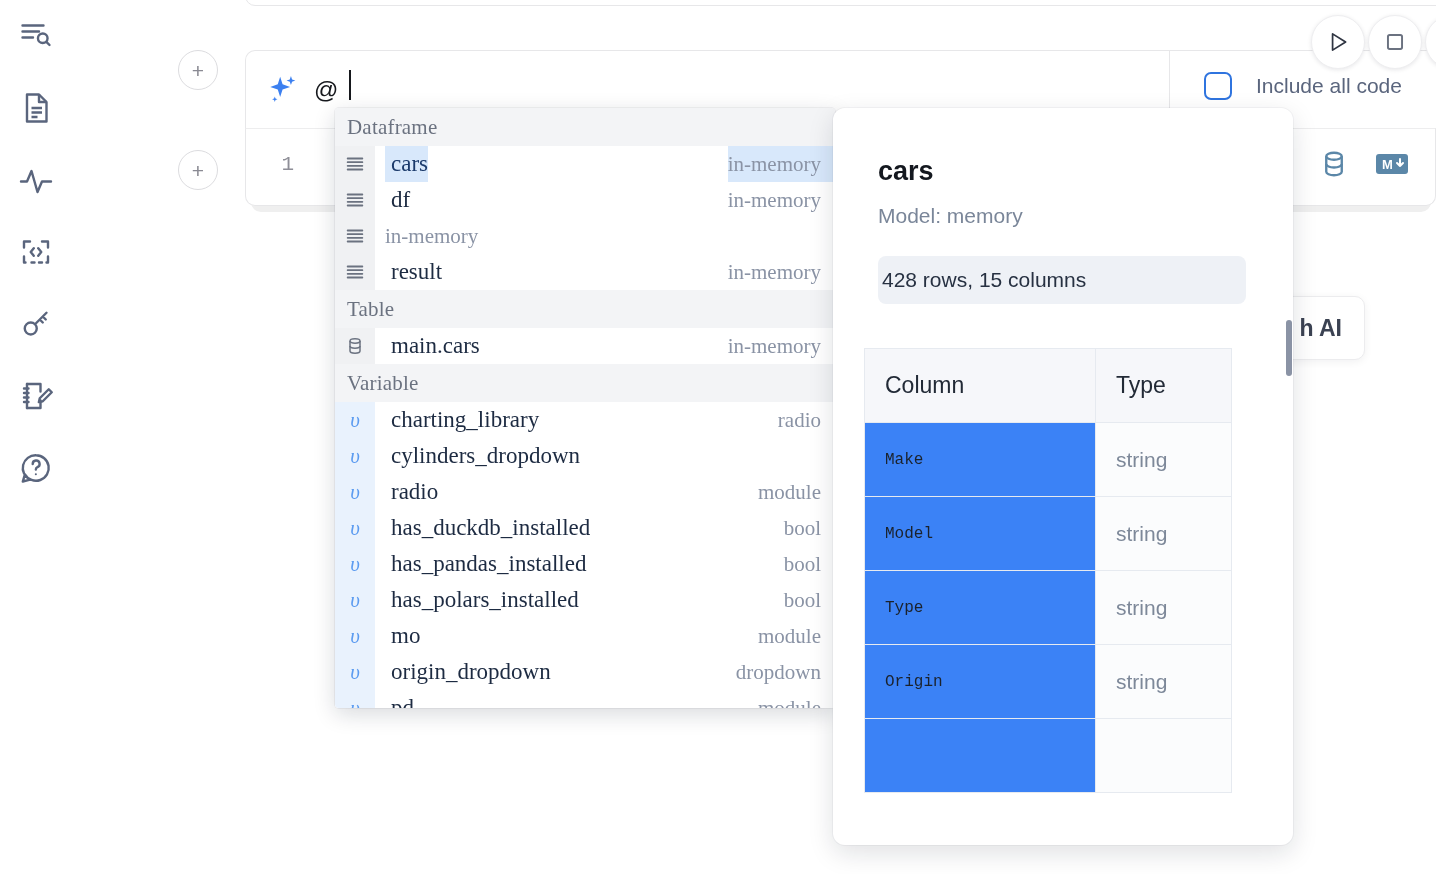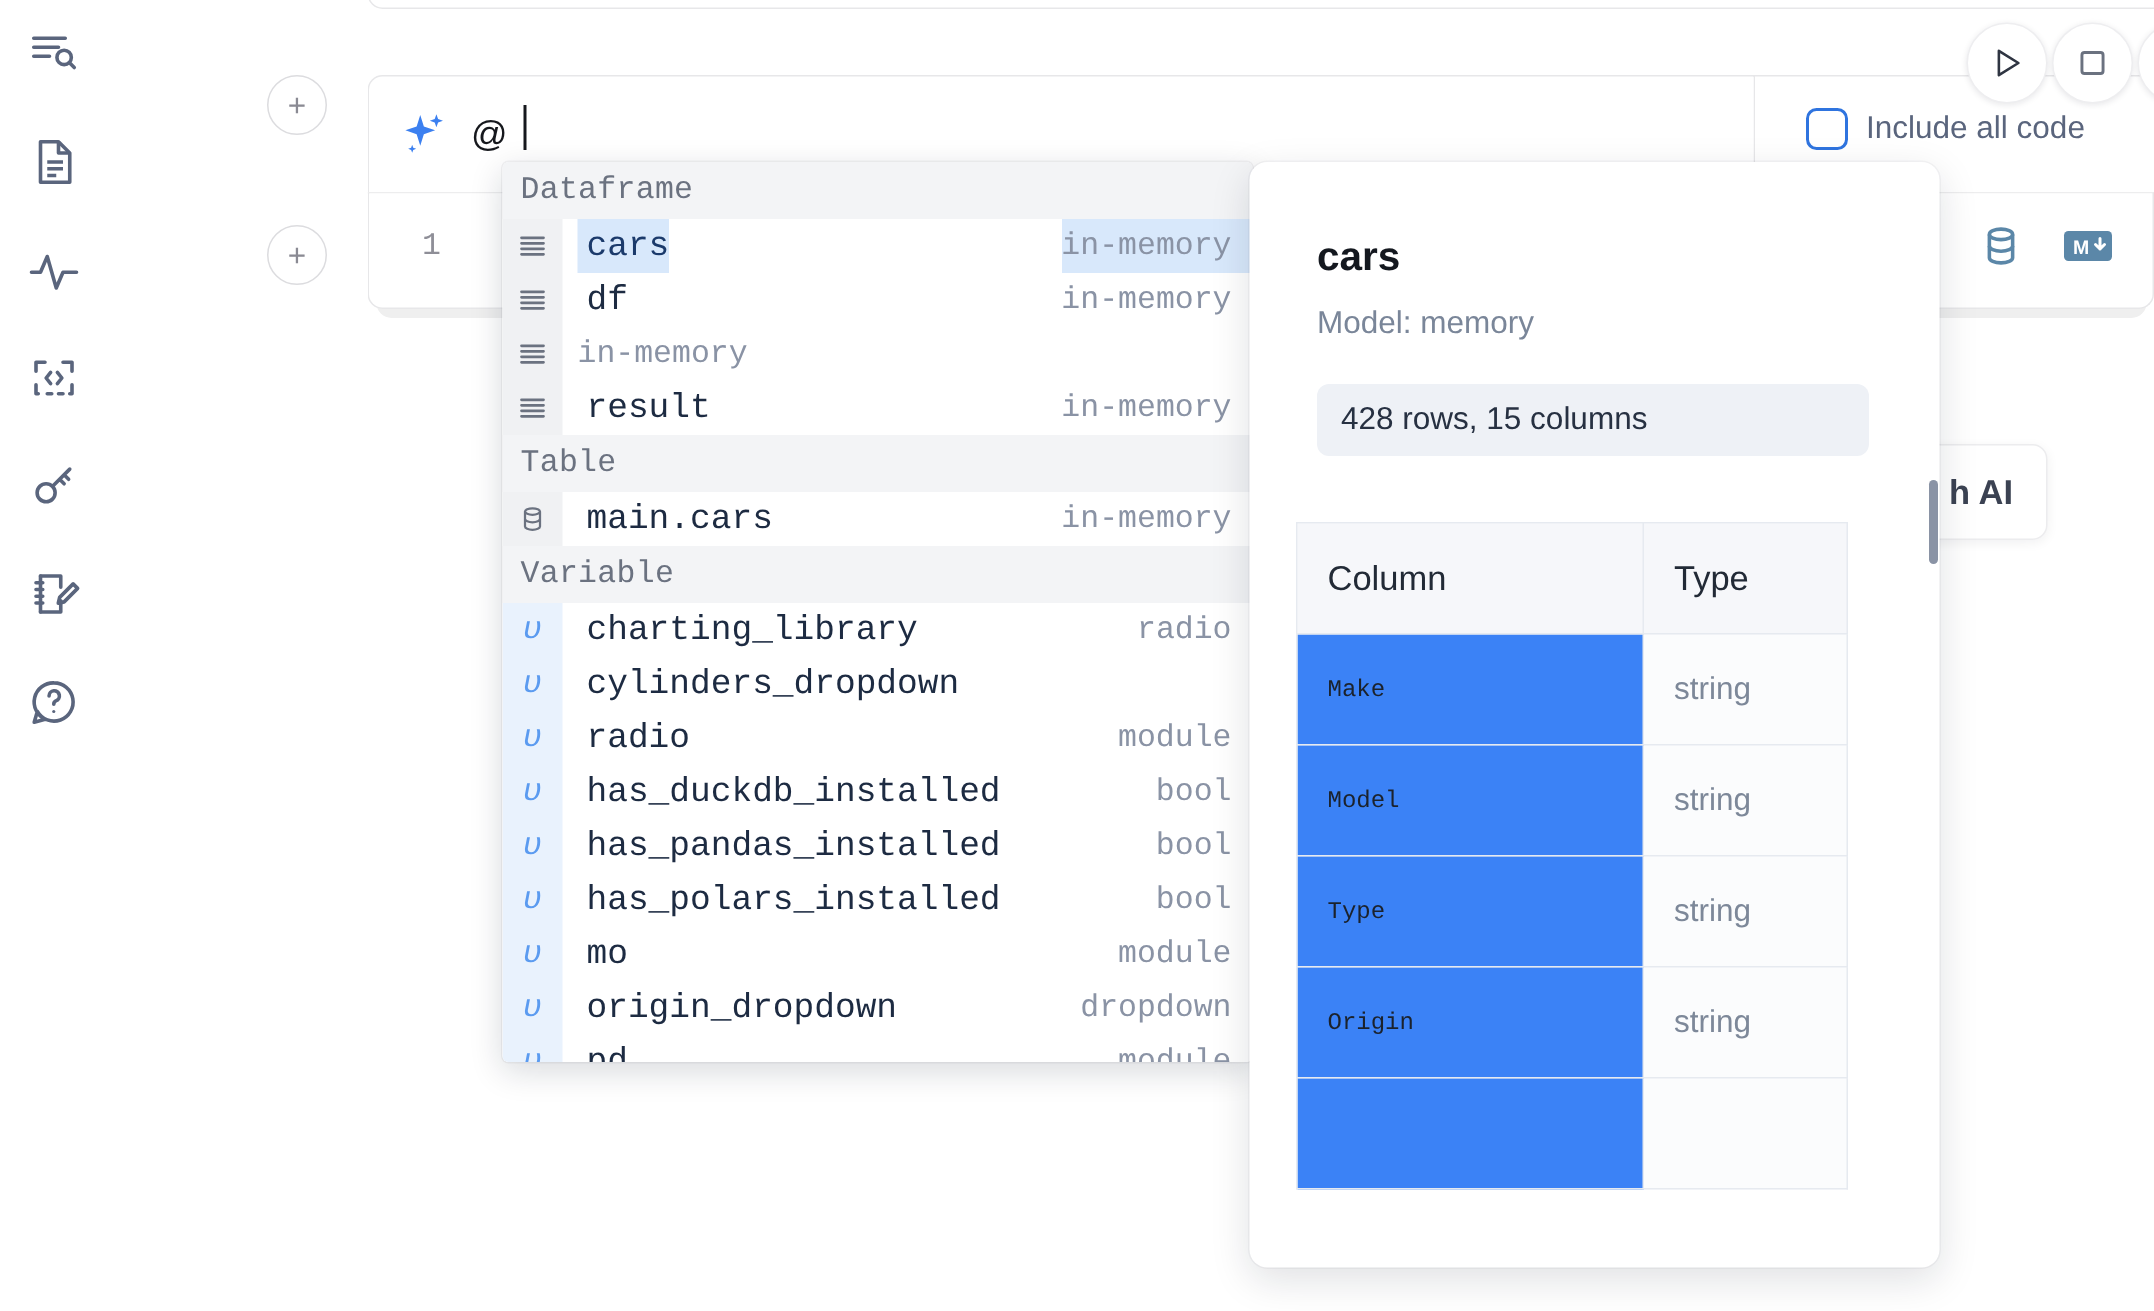--- a/index.html
+++ b/index.html
@@ -58,21 +58,21 @@
     position: absolute; left: 349px; top: 70px; width: 2px; height: 30px;
     background: #16181d;
   }
 
   .ai-right {
     position: absolute; left: 1170px; top: 50px; width: 266px; height: 78px;
     background: #fff; border-top: 1px solid #e7e7e9;
   }
   .inc-row {
     position: absolute; left: 34px; top: 21px;
-    display: flex; align-items: center; gap: 12px; cursor: pointer;
+    display: flex; align-items: center; gap: 24px; cursor: pointer;
   }
   .chk {
     width: 28px; height: 28px; border-radius: 7px;
     border: 2px solid #2f74df; background: #fff;
   }
   .inc-label { font-size: 21px; color: #5a657d; }
 
   
   .round-btn {
     position: absolute; width: 54px; height: 54px; border-radius: 50%;
@@ -115,21 +115,21 @@
     font-size: 23px; color: #3b4252; font-weight: 600;
     overflow: hidden;
   }
 
   
   .ac {
     position: absolute; left: 335px; top: 108px; width: 500px; height: 600px;
     background: #ffffff; border-radius: 4px;
     box-shadow: 0 6px 22px rgba(15,23,42,.16), 0 0 0 1px rgba(15,23,42,.05);
     overflow: hidden; z-index: 40;
-    font-family: Liberation Mono, monospace;
+    font-family: Liberation Serif, serif;
   }
   .ac-scroll { position: absolute; inset: 0; }
   .ac-section {
     height: 38px; display: flex; align-items: center;
     padding-left: 12px; background: #f3f4f6; color: #6b7280;
     font-size: 21px; letter-spacing: .2px;
   }
   .ac-row {
     height: 36px; display: flex; align-items: center;
     background: #ffffff; cursor: pointer; position: relative;
@@ -156,21 +156,21 @@
     box-shadow: 0 8px 26px rgba(15,23,42,.13), 0 0 0 1px rgba(15,23,42,.04);
     overflow: hidden; z-index: 45;
   }
   .d-title { position: absolute; left: 45px; top: 48px;
              font-size: 27px; font-weight: 700; color: #14181f; }
   .d-source { position: absolute; left: 45px; top: 96px;
               font-size: 21px; color: #7a8699; }
   .d-stat {
     position: absolute; left: 45px; top: 148px; width: 368px; height: 48px;
     background: #eef1f6; border-radius: 8px;
-    display: flex; align-items: center; padding-left: 16px;
+    display: flex; align-items: center; padding-left: 4px;
     font-size: 21px; color: #273142;
   }
   .d-table { position: absolute; left: 31px; top: 240px; width: 368px;
              border-collapse: collapse; table-layout: fixed; }
   .d-table th, .d-table td {
     border: 1px solid #e6eaf0; padding: 0 20px; height: 74px;
     text-align: left; vertical-align: middle;
   }
   .d-table th { background: #f6f7fa; font-size: 23px; font-weight: 400; color: #222a36; }
   .d-table td.col { background: #3b82f6; font-size: 16px; color: #1b222c;

